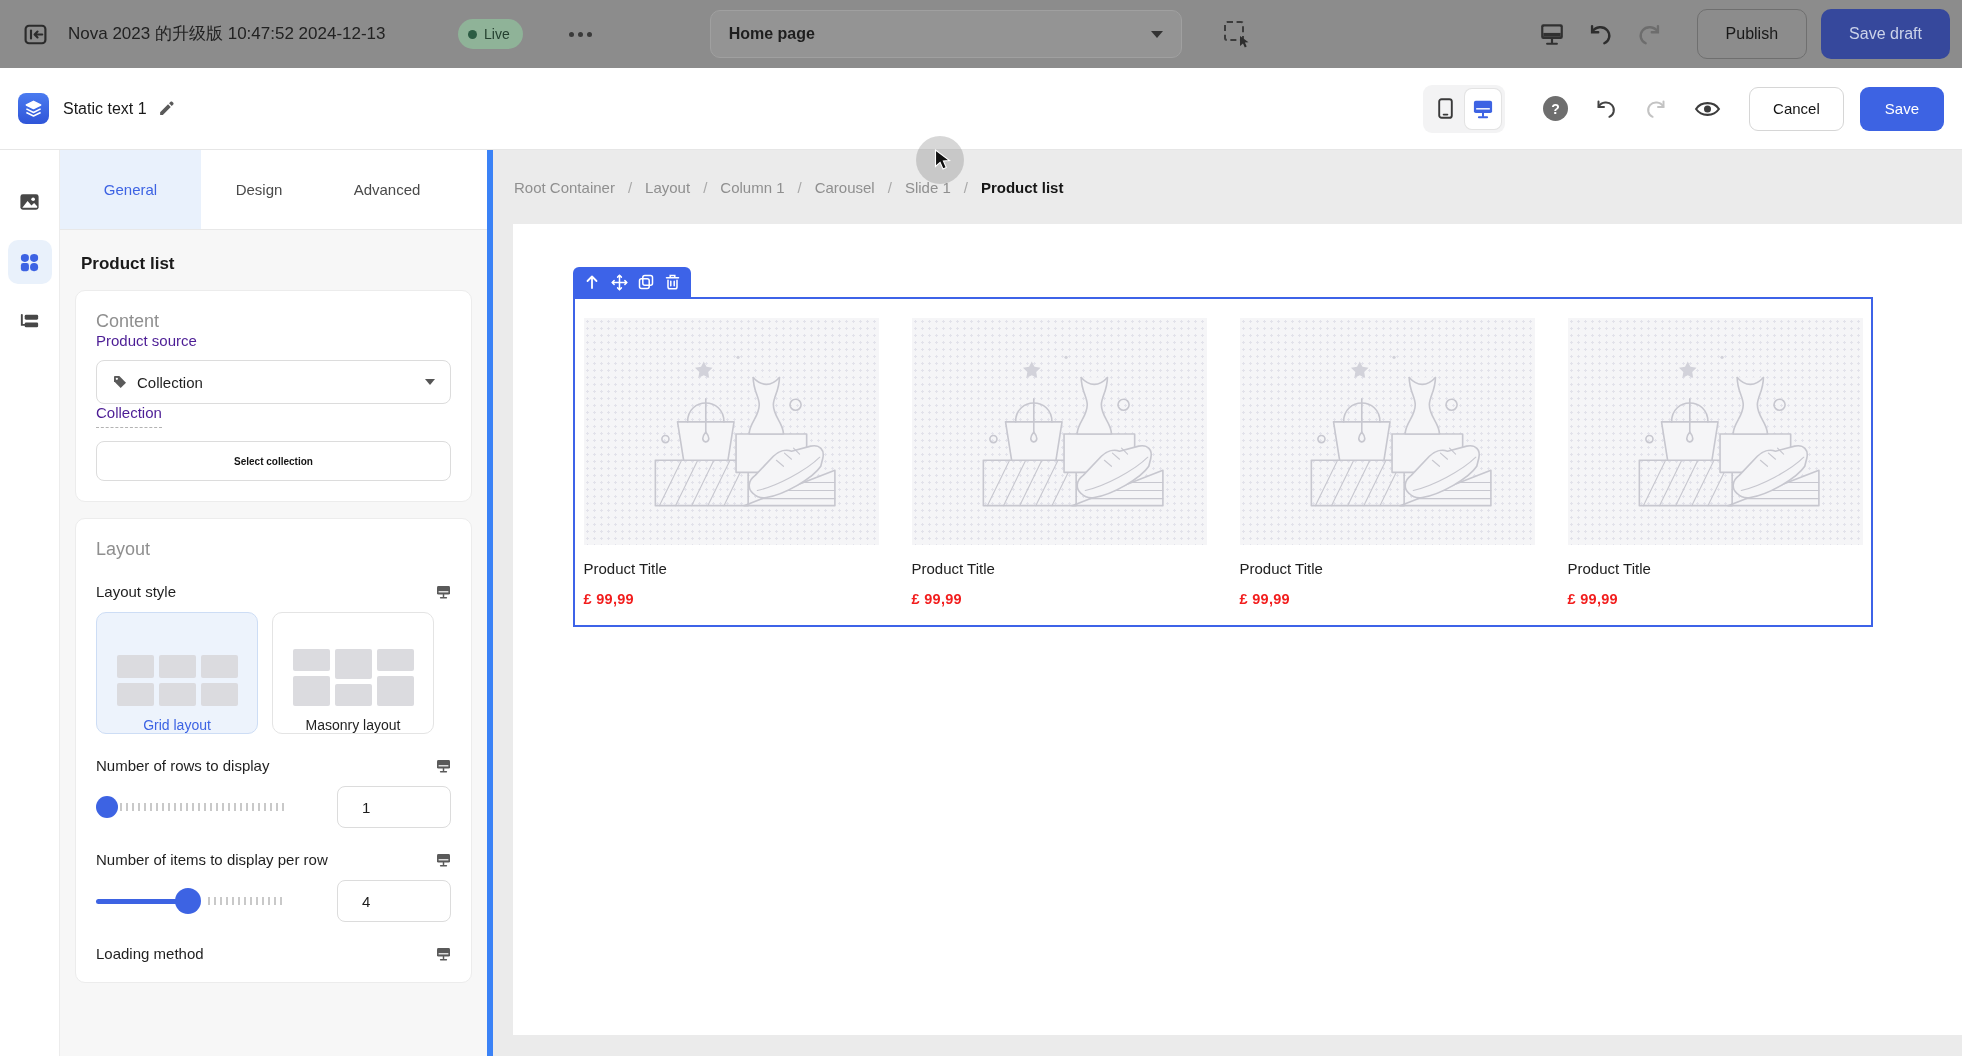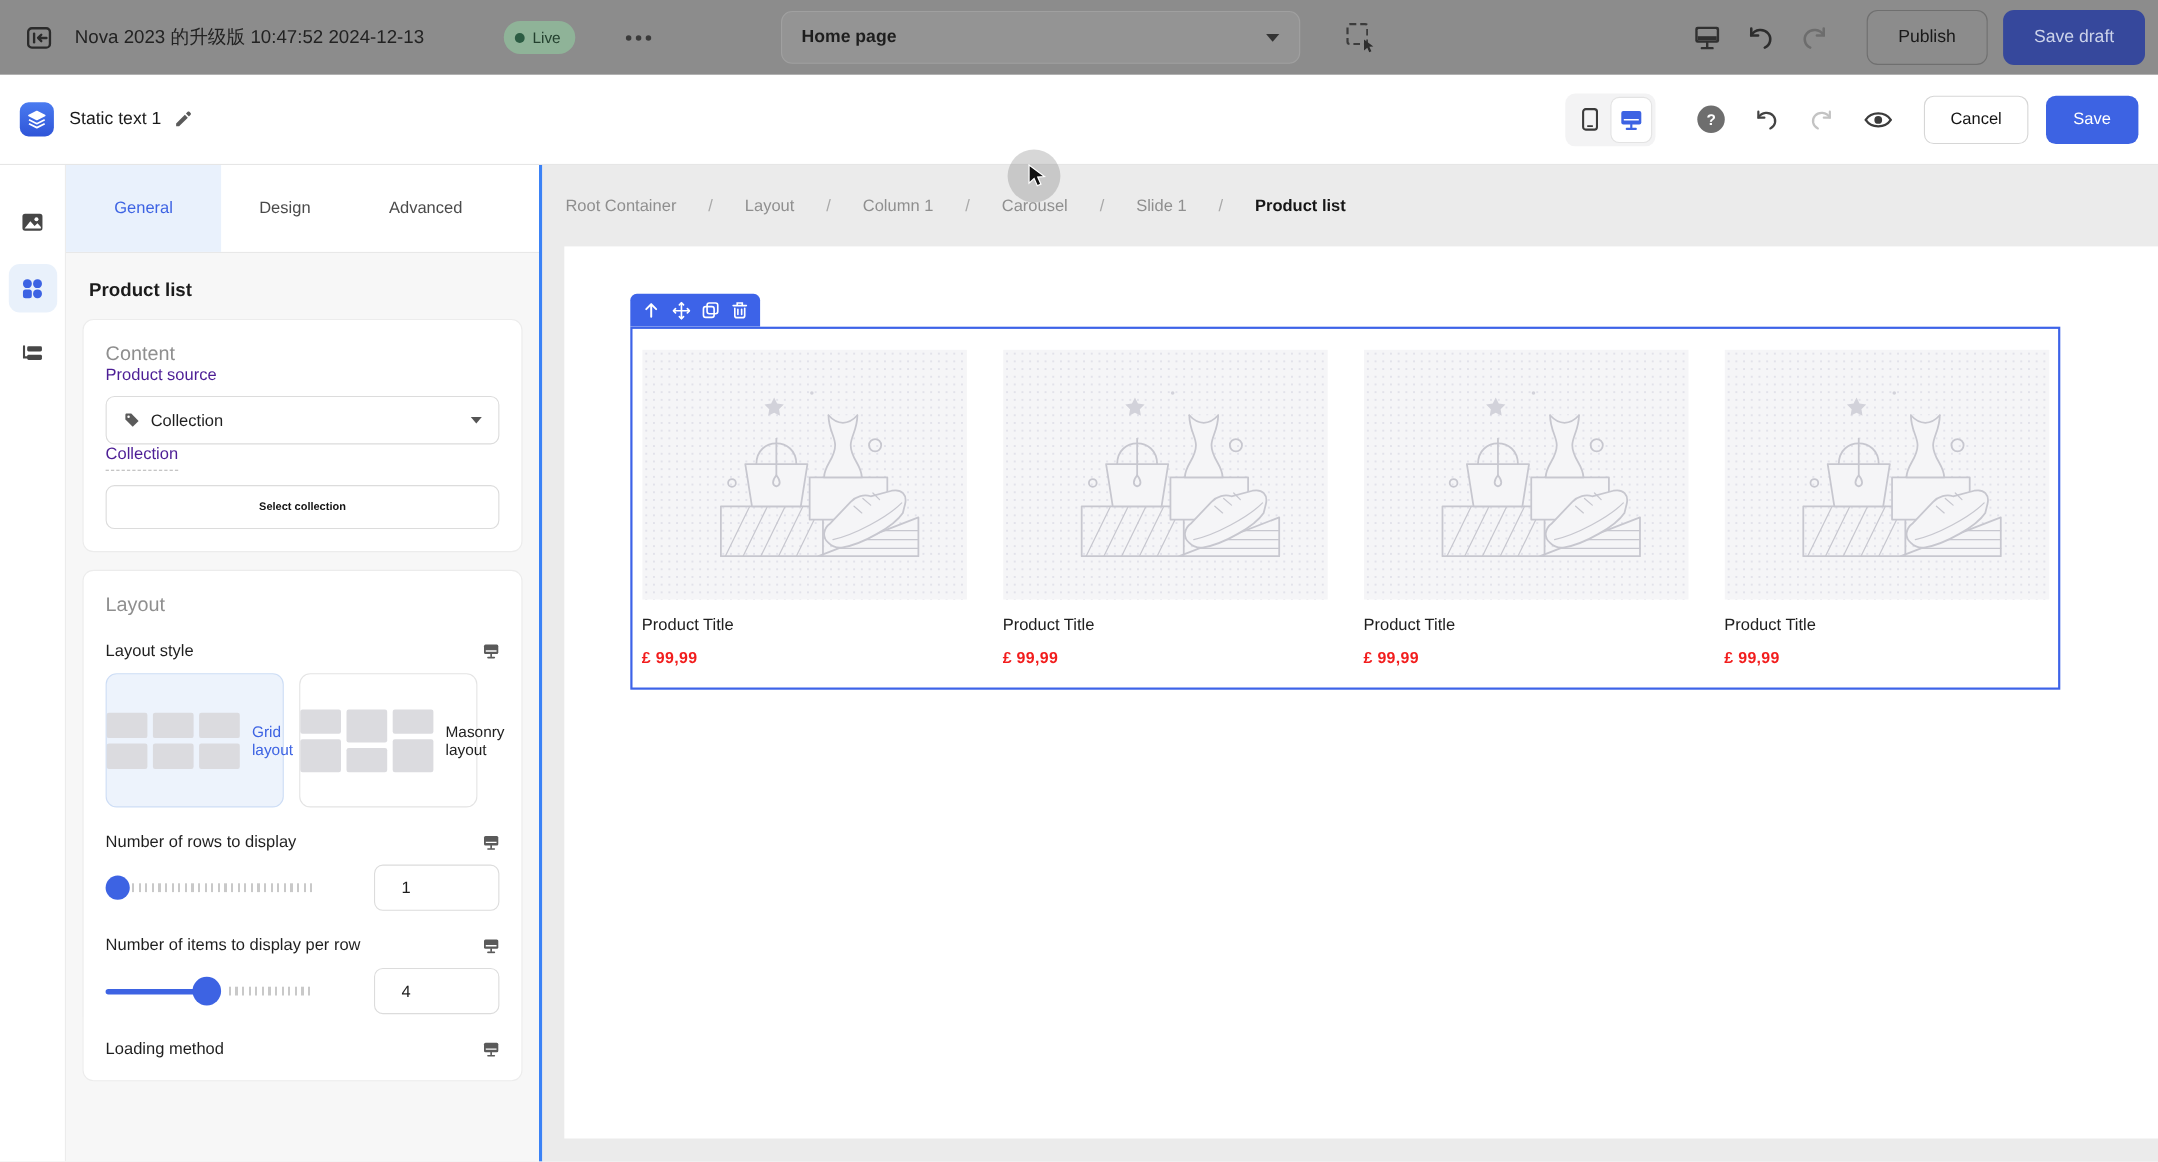--- a/index.html
+++ b/index.html
@@ -54,61 +54,61 @@
 
   
   .main { display:flex; height:906px; }
 
   .icon-strip { width:60px; background:#fff; border-right:1px solid #ececec; display:flex; flex-direction:column;
     align-items:center; padding-top:30px; gap:16px; flex:0 0 auto; }
   .strip-btn { width:44px; height:44px; border-radius:10px; display:flex; align-items:center; justify-content:center; }
   .strip-btn.sel { background:#e9f1fb; }
 
   
-  .panel { width:433px; background:#f7f7f7; border-right:3px solid #3b82f6; display:flex; flex-direction:column; flex:0 0 auto; }
+  .panel { width:433px; background:#f7f7f7; border-right:6px solid #3b82f6; display:flex; flex-direction:column; flex:0 0 auto; }
   .tabs { height:80px; background:#fff; border-bottom:1px solid #e8e8e8; display:flex; flex:0 0 auto; }
   .tab { display:flex; align-items:center; justify-content:center; font-size:15px; color:#4a4a4a; }
   .tab-general { width:141px; background:#e9f1fc; color:#3d63e3; }
   .tab-design  { width:116px; }
   .tab-advanced{ width:140px; }
   .panel-body { flex:1; padding:12px 15px; overflow:hidden; }
   .panel-heading { font-size:17px; font-weight:700; color:#1b1b1b; margin:12px 6px 16px; }
   .card { background:#fff; border:1px solid #ececec; border-radius:10px; padding:20px; margin-bottom:16px; }
   .section-label { font-size:18px; color:#8f8f8f; }
   .field-label { font-size:15px; color:#4c1d95; margin-bottom:11px; }
   .select { height:44px; border:1px solid #dcdcdc; border-radius:8px; background:#fff; display:flex;
     align-items:center; gap:9px; padding:0 15px; font-size:15px; color:#1f1f1f; }
   .select .chev-down { border-top-color:#555; border-left-width:5px; border-right-width:5px; border-top-width:6px; }
   .dashed-label { display:inline-block; border-bottom:1px dashed #b3b3b3; padding-bottom:6px; }
   .wide-btn { margin-top:13px; width:100%; height:40px; background:#fff; border:1px solid #dcdcdc; border-radius:8px;
     font-size:10px; font-weight:700; color:#141414; font-family:inherit; }
   .label-row { display:flex; align-items:center; justify-content:space-between; margin-top:23px; margin-bottom:12px; }
   .label-row .lbl { font-size:15px; color:#1f1f1f; }
   .style-options { display:flex; gap:14px; }
   .style-card { width:162px; height:122px; background:#fff; border:1px solid #e4e4e4; border-radius:10px;
-    display:flex; flex-direction:row; align-items:center; justify-content:space-between; gap:11px; }
+    display:flex; flex-direction:column; align-items:center; justify-content:flex-end; gap:11px; }
   .style-card.sel { background:#edf3fc; border-color:#cdddf5; }
   .style-lbl { font-size:14px; color:#1f1f1f; }
   .style-card.sel .style-lbl { color:#3d63e3; }
   .mini-grid { display:grid; grid-template-columns:repeat(3,37px); grid-auto-rows:23px; gap:5px; }
   .mini-grid i, .mini-col i { background:#dbdbdf; border-radius:2px; display:block; }
   .mini-masonry { display:flex; gap:5px; align-items:flex-start; }
   .mini-col { display:flex; flex-direction:column; gap:5px; width:37px; } .h22{height:22px} .h30{height:30px}
   .slider-row { display:flex; align-items:center; justify-content:space-between; margin-top:4px; }
   .slider { position:relative; width:196px; height:28px; }
   .dots-track { position:absolute; top:10px; height:8px;
     background:repeating-linear-gradient(90deg,#c9c9c9 0 2px, transparent 2px 6px); }
   .solid-track { position:absolute; top:12px; height:5px; background:#3d63e3; border-radius:3px; }
   .knob { position:absolute; border-radius:50%; background:#3d63e3; }
   .num-input { width:114px; height:42px; border:1px solid #dcdcdc; border-radius:8px; background:#fff;
     font-size:15px; color:#1c1c1c; padding-left:24px; font-family:inherit; }
 
   
   .canvas-region { flex:1; position:relative; background:#ebebeb; }
-  .breadcrumb { height:74px; display:flex; align-items:center; gap:29px; padding-left:21px; font-size:15px; color:#8f8f8f; }
+  .breadcrumb { height:74px; display:flex; align-items:center; gap:13px; padding-left:21px; font-size:15px; color:#8f8f8f; }
   .crumb { color:#8f8f8f; }
   .crumb-sep { color:#a9a9a9; }
   .crumb-current { color:#161616; font-weight:700; }
   .canvas { position:absolute; left:20px; top:74px; width:1600px; height:811px; background:#fff; }
   .sel-toolbar { position:absolute; left:60px; top:43px; width:118px; height:30px; background:#3d63e8;
     border-radius:6px 6px 0 0; display:flex; align-items:center; justify-content:space-between; padding:0 11px; }
   .sel-box { position:absolute; left:60px; top:73px; width:1300px; height:330px; background:#fff;
     border:2px solid #3d63e8; padding:19px 6px 0; display:flex; gap:33px; justify-content:center; }
   .pcard { width:295px; }
   .pimg { width:295px; height:227px; background-color:#f5f5f7;

